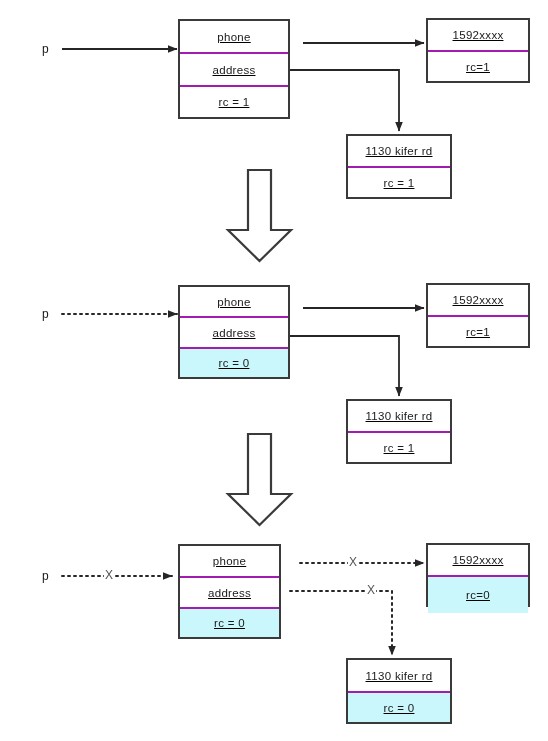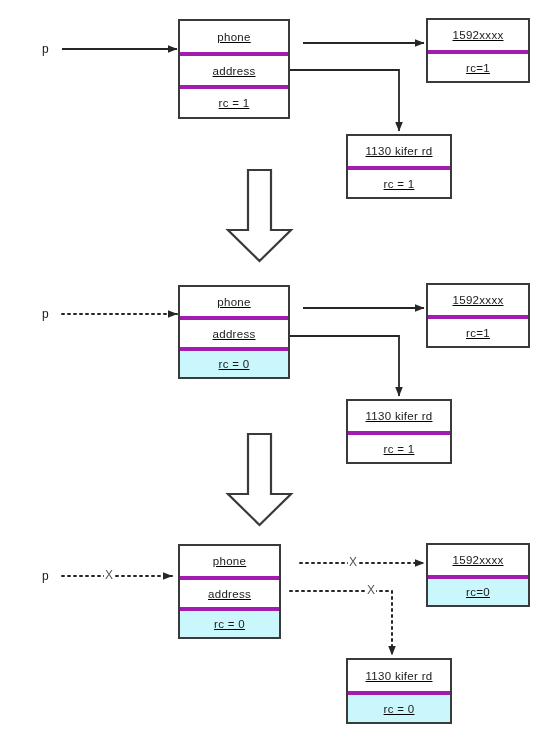--- a/index.html
+++ b/index.html
@@ -39,21 +39,21 @@
     display: flex;
     align-items: center;
     justify-content: center;
     font-size: 11.5px;
     color: #1a1a1a;
     letter-spacing: 0.3px;
     background: #ffffff;
     white-space: nowrap;
   }
   .cell.divider-top {
-    border-top: 4px solid #a21caf;
+    border-top: 2px solid #a21caf;
   }
   .cell.hl {
     background: #c9f7fb;
   }
   .ptr-label {
     position: absolute;
     font-size: 12px;
     color: #1a1a1a;
     z-index: 6;
   }
@@ -148,21 +148,21 @@
   <div class="xmark" style="left:366px; top:584px;">X</div>
 
   <div class="node" style="left:178px; top:544px; width:103px; height:95px;">
     <div class="cell" style="height:30px;">phone</div>
     <div class="cell divider-top" style="height:31px;">address</div>
     <div class="cell divider-top hl" style="height:30px;">rc = 0</div>
   </div>
 
   <div class="node" style="left:426px; top:543px; width:104px; height:64px;">
     <div class="cell" style="height:30px;">1592xxxx</div>
-    <div class="cell divider-top hl" style="height:30px;">rc=0</div>
+    <div class="cell divider-top hl" style="height:38px;">rc=0</div>
   </div>
 
   <div class="node" style="left:346px; top:658px; width:106px; height:66px;">
     <div class="cell" style="height:31px;">1130 kifer rd</div>
     <div class="cell divider-top hl" style="height:31px;">rc = 0</div>
   </div>
 
 </div>
 
 </body></html>

